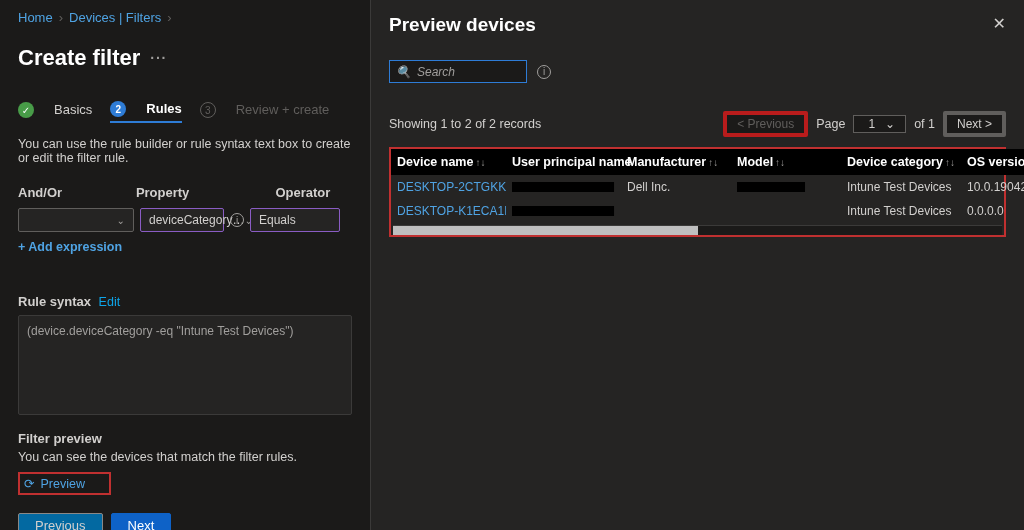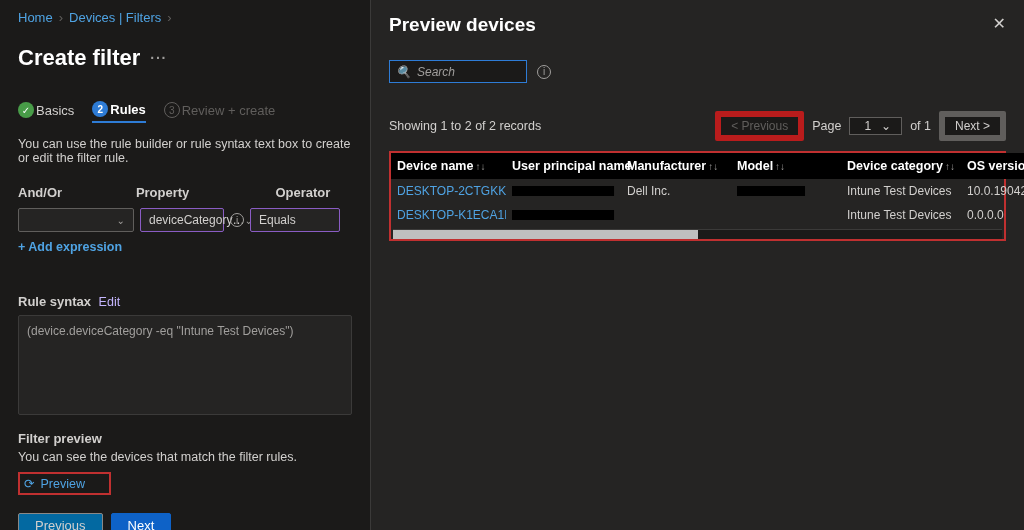--- a/index.html
+++ b/index.html
@@ -36,22 +36,22 @@
   }
   .page-title .dots { color: #a19f9d; font-size: 14px; letter-spacing: 1px; }
   .steps {
     display: flex;
     gap: 18px;
     align-items: center;
     margin-bottom: 14px;
   }
   .step {
     display: flex;
-    align-items: center;
-    gap: 2px;
+    align-items: flex-start;
+    gap: 20px;
     font-size: 13px;
     padding-bottom: 4px;
   }
   .step .circle {
     width: 16px; height: 16px; border-radius: 50%;
     display: inline-flex; align-items: center; justify-content: center;
     font-size: 10px;
     color: #fff;
   }
   .step.done .circle { background: #489c48; }
@@ -85,21 +85,21 @@
   }
   .dd.sel { border-color: #8a5cc4; }
   .dd .chev { font-size: 10px; color: #a19f9d; }
   .info-circle {
     width: 14px; height: 14px; border: 1px solid #a19f9d; border-radius: 50%;
     display: inline-flex; align-items: center; justify-content: center;
     font-size: 10px; color: #a19f9d; align-self: center;
   }
   .add-link { color: #4fa3e3; font-size: 12.5px; margin-top: 8px; display: inline-block; font-weight: bold; }
   .section-label { font-size: 13px; font-weight: 600; color: #d2d0ce; margin-top: 40px; }
-  .section-label .edit { color: #c4b5fd; font-weight: 400; font-size: 12.5px; margin-left: 4px; }
+  .section-label .edit { color: #0ea5e9; font-weight: 400; font-size: 12.5px; margin-left: 4px; }
   .syntax-box {
     border: 1px solid #3b3a39;
     background: #252423;
     color: #a19f9d;
     font-size: 12px;
     padding: 8px;
     margin-top: 6px;
     height: 100px;
     border-radius: 2px;
   }
@@ -166,21 +166,21 @@
   }
   .records-row {
     display: flex;
     justify-content: space-between;
     align-items: center;
     margin-top: 28px;
     font-size: 12.5px;
   }
   .pager { display: flex; align-items: center; gap: 8px; }
   .pg-btn {
-    border: 6px solid #b91c1c;
+    border: 4px solid #b91c1c;
     background: #1b1a19;
     color: #605e5c;
     padding: 2px 10px;
     font-size: 12px;
     border-radius: 2px;
   }
   .pg-btn.enabled { color: #d2d0ce; border-color: #605e5c; }
   .pg-sel {
     border: 1px solid #605e5c;
     background: #1b1a19;

